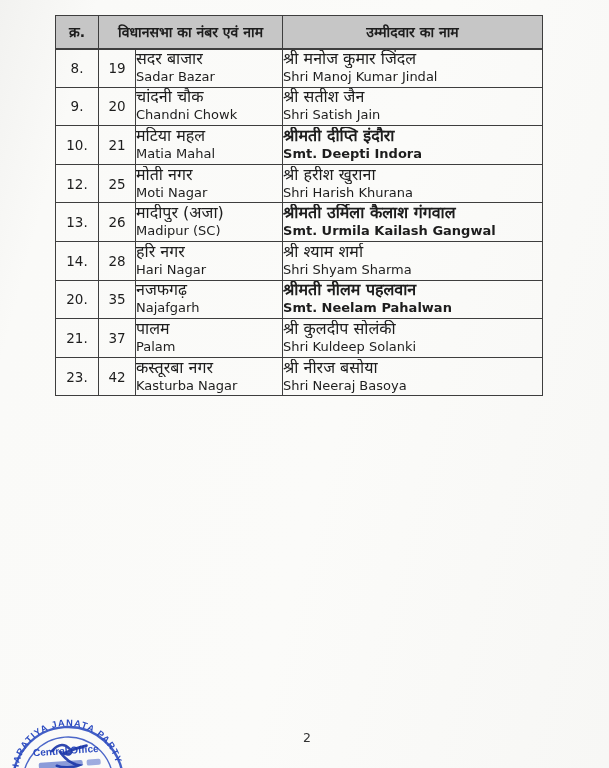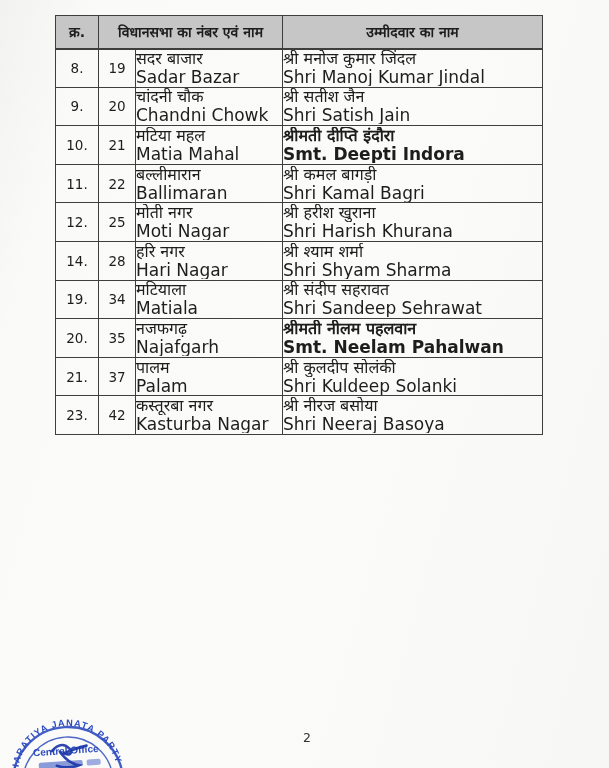--- a/index.html
+++ b/index.html
@@ -47,21 +47,21 @@
   td.name, td.cand-cell{
     padding:2px 4px 2px 7px;
   }
   .line-hi{
     font-size:16px;
     line-height:18px;
     white-space:nowrap;
     overflow:hidden;
   }
   .line-en{
-    font-size:17px;
+    font-size:13px;
     line-height:18px;
     white-space:nowrap;
     overflow:hidden;
   }
   tr.bold-candidate td.cand-cell .line-hi,
   tr.bold-candidate td.cand-cell .line-en{
     font-weight:bold;
   }
   .page-number{
     position:absolute;
@@ -127,65 +127,53 @@
         <td class="name">
           <div class="line-hi">मटिया महल</div>
           <div class="line-en">Matia Mahal</div>
         </td>
         <td class="cand-cell">
           <div class="line-hi">श्रीमती दीप्ति इंदौरा</div>
           <div class="line-en">Smt. Deepti Indora</div>
         </td>
       </tr>
       <tr>
-        <td class="sn">11.</td>
-        <td class="no">22</td>
-        <td class="name">
-          <div class="line-hi">बल्लीमारान</div>
-          <div class="line-en">Ballimaran</div>
-        </td>
-        <td class="cand-cell">
-          <div class="line-hi">श्री कमल बागड़ी</div>
-          <div class="line-en">Shri Kamal Bagri</div>
-        </td>
-      </tr>
-      <tr>
         <td class="sn">12.</td>
         <td class="no">25</td>
         <td class="name">
           <div class="line-hi">मोती नगर</div>
           <div class="line-en">Moti Nagar</div>
         </td>
         <td class="cand-cell">
           <div class="line-hi">श्री हरीश खुराना</div>
           <div class="line-en">Shri Harish Khurana</div>
         </td>
       </tr>
+      <tr class="bold-candidate">
+        <td class="sn">13.</td>
+        <td class="no">26</td>
+        <td class="name">
+          <div class="line-hi">मादीपुर (अजा)</div>
+          <div class="line-en">Madipur (SC)</div>
+        </td>
+        <td class="cand-cell">
+          <div class="line-hi">श्रीमती उर्मिला कैलाश गंगवाल</div>
+          <div class="line-en">Smt. Urmila Kailash Gangwal</div>
+        </td>
+      </tr>
       <tr>
         <td class="sn">14.</td>
         <td class="no">28</td>
         <td class="name">
           <div class="line-hi">हरि नगर</div>
           <div class="line-en">Hari Nagar</div>
         </td>
         <td class="cand-cell">
           <div class="line-hi">श्री श्याम शर्मा</div>
           <div class="line-en">Shri Shyam Sharma</div>
-        </td>
-      </tr>
-      <tr>
-        <td class="sn">19.</td>
-        <td class="no">34</td>
-        <td class="name">
-          <div class="line-hi">मटियाला</div>
-          <div class="line-en">Matiala</div>
-        </td>
-        <td class="cand-cell">
-          <div class="line-hi">श्री संदीप सहरावत</div>
-          <div class="line-en">Shri Sandeep Sehrawat</div>
         </td>
       </tr>
       <tr class="bold-candidate">
         <td class="sn">20.</td>
         <td class="no">35</td>
         <td class="name">
           <div class="line-hi">नजफगढ़</div>
           <div class="line-en">Najafgarh</div>
         </td>
         <td class="cand-cell">

